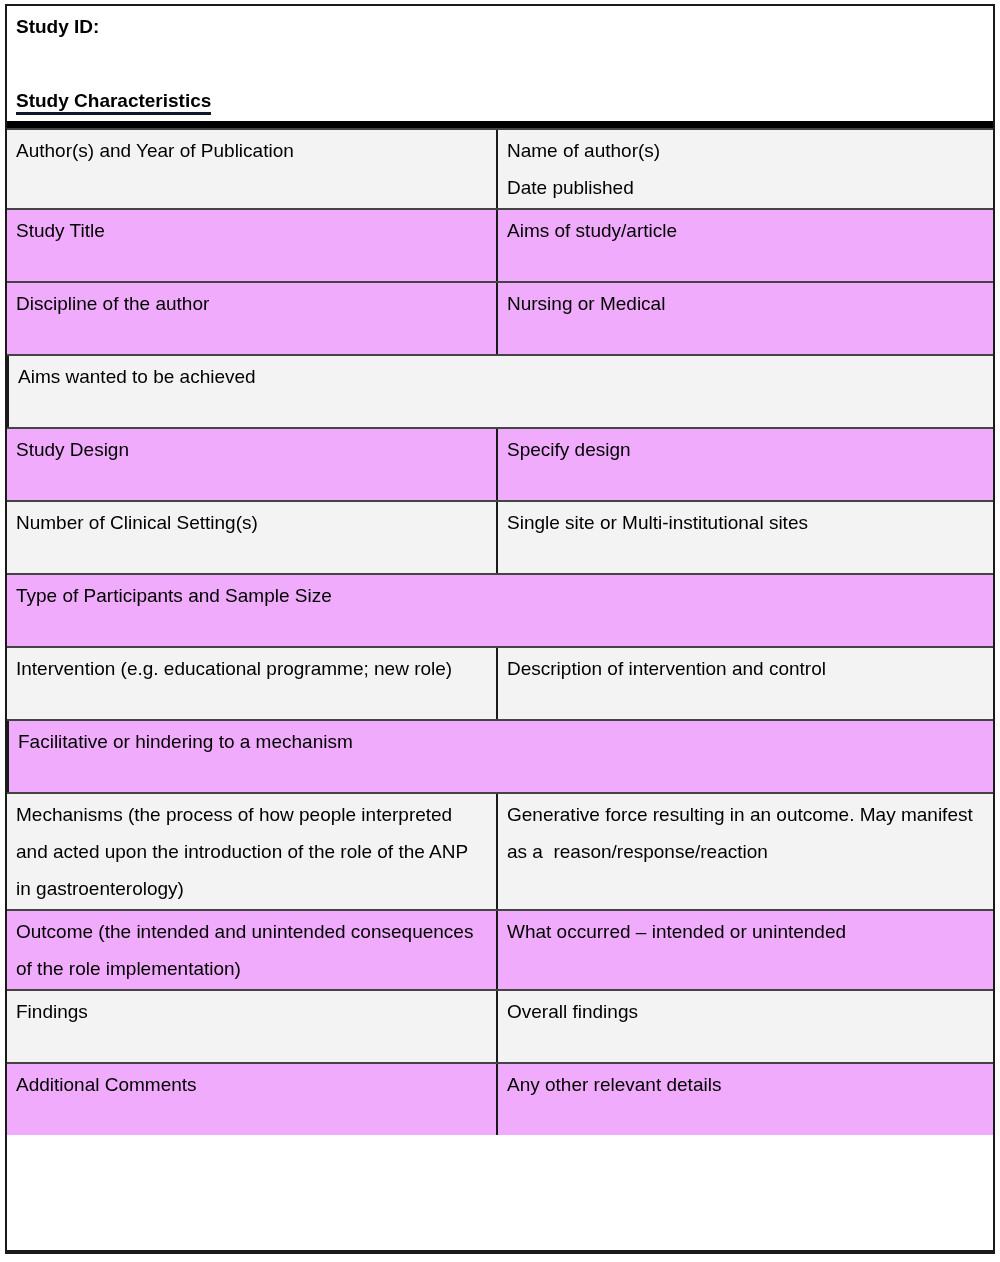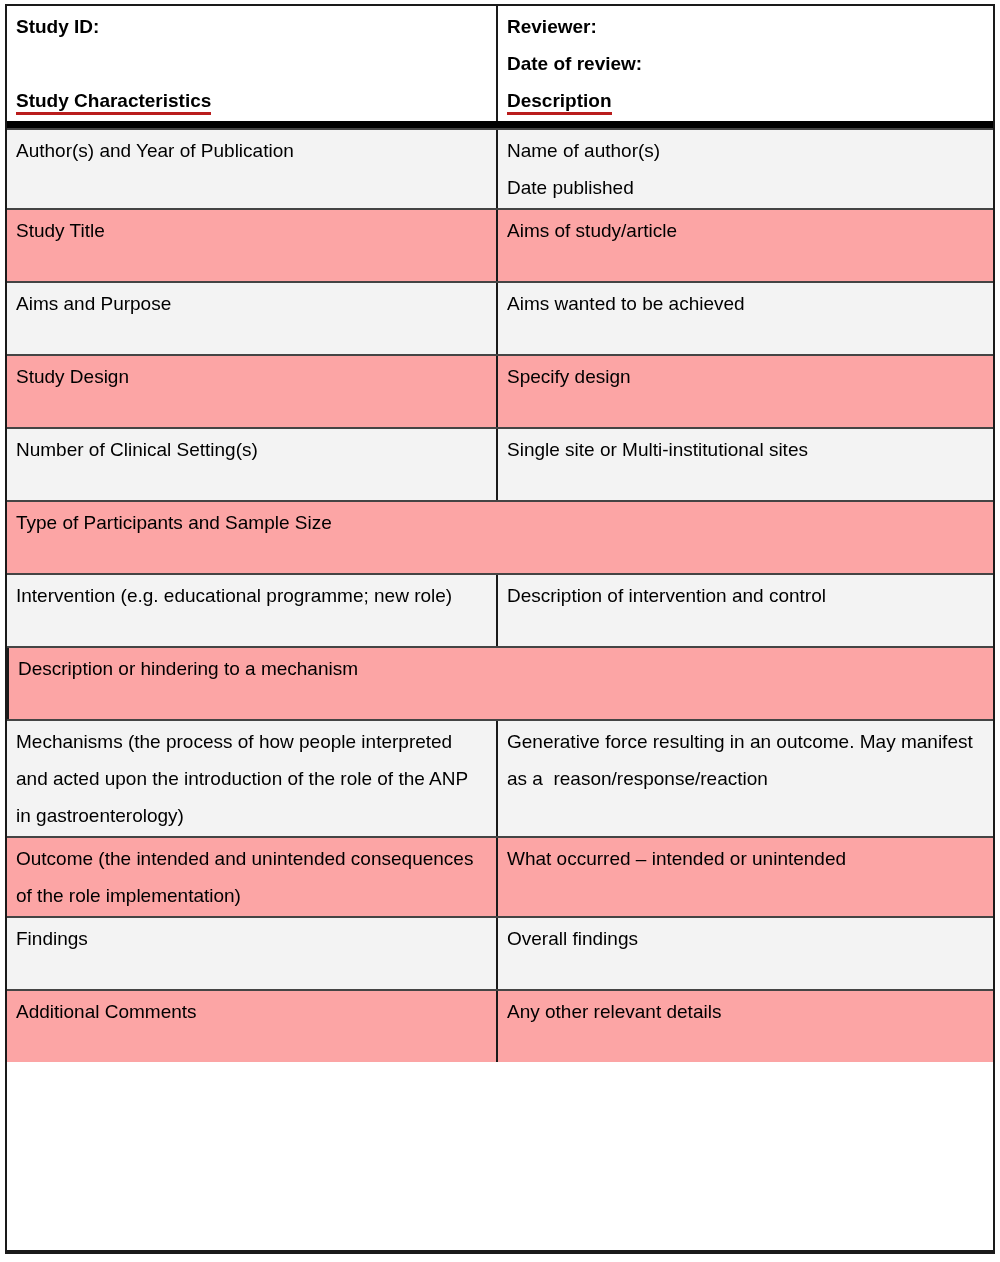--- a/index.html
+++ b/index.html
@@ -51,48 +51,43 @@
     font-size: 19px;
     line-height: 37px;
     min-height: 37px;
     color: #000000;
     white-space: pre-wrap;
   }
   .hdr-row p.line { font-weight: bold; }
   .u {
     display: inline-block;
     line-height: 23px;
-    border-bottom: 3px solid #b91c1c;
+    border-bottom: 3px solid #0f172a;
   }
   .t-row {
     display: flex;
     min-height: 73px;
     border-top: 2px solid var(--border-inner);
-    background: #fca5a5;
+    background: #f0abfc;
   }
   .t-row.shade { background: var(--shade); }
   .lbl-bold { font-weight: normal; }
   .lbl-rest { font-weight: normal; }
 </style>
 </head>
 <body>
 
 <div class="page">
   <div class="extraction-table">
 
     <div class="hdr-row">
       <div class="cell-left">
         <p class="line">Study ID:</p>
         <p class="line"></p>
         <p class="line"><span class="u">Study Characteristics</span></p>
-      </div>
-      <div class="cell-right">
-        <p class="line">Reviewer:</p>
-        <p class="line">Date of review:</p>
-        <p class="line"><span class="u">Description</span></p>
       </div>
     </div>
 
     <div>
         <div class="t-row shade">
           <div class="cell-left">
             <p class="line"><span class="lbl-bold">Author(s) and Year of Publication</span></p>
           </div>
           <div class="cell-right">
             <p class="line">Name of author(s)</p>
@@ -100,24 +95,29 @@
           </div>
         </div>
         <div class="t-row">
           <div class="cell-left">
             <p class="line"><span class="lbl-bold">Study Title</span></p>
           </div>
           <div class="cell-right">
             <p class="line">Aims of study/article</p>
           </div>
         </div>
+        <div class="t-row">
+          <div class="cell-left">
+            <p class="line"><span class="lbl-bold">Discipline of the author</span></p>
+          </div>
+          <div class="cell-right">
+            <p class="line">Nursing or Medical</p>
+          </div>
+        </div>
         <div class="t-row shade">
-          <div class="cell-left">
-            <p class="line"><span class="lbl-bold">Aims and Purpose</span></p>
-          </div>
           <div class="cell-right">
             <p class="line">Aims wanted to be achieved</p>
           </div>
         </div>
         <div class="t-row">
           <div class="cell-left">
             <p class="line"><span class="lbl-bold">Study Design</span></p>
           </div>
           <div class="cell-right">
             <p class="line">Specify design</p>
@@ -139,21 +139,21 @@
         <div class="t-row shade">
           <div class="cell-left">
             <p class="line"><span class="lbl-bold">Intervention</span><span class="lbl-rest"> (e.g. educational programme; new role)</span></p>
           </div>
           <div class="cell-right">
             <p class="line">Description of intervention and control</p>
           </div>
         </div>
         <div class="t-row">
           <div class="cell-right">
-            <p class="line">Description or hindering to a mechanism</p>
+            <p class="line">Facilitative or hindering to a mechanism</p>
           </div>
         </div>
         <div class="t-row shade">
           <div class="cell-left">
             <p class="line"><span class="lbl-bold">Mechanisms</span><span class="lbl-rest"> (the process of how people interpreted and acted upon the introduction of the role of the ANP in gastroenterology)</span></p>
           </div>
           <div class="cell-right">
             <p class="line">Generative force resulting in an outcome. May manifest as a  reason/response/reaction</p>
           </div>
         </div>

